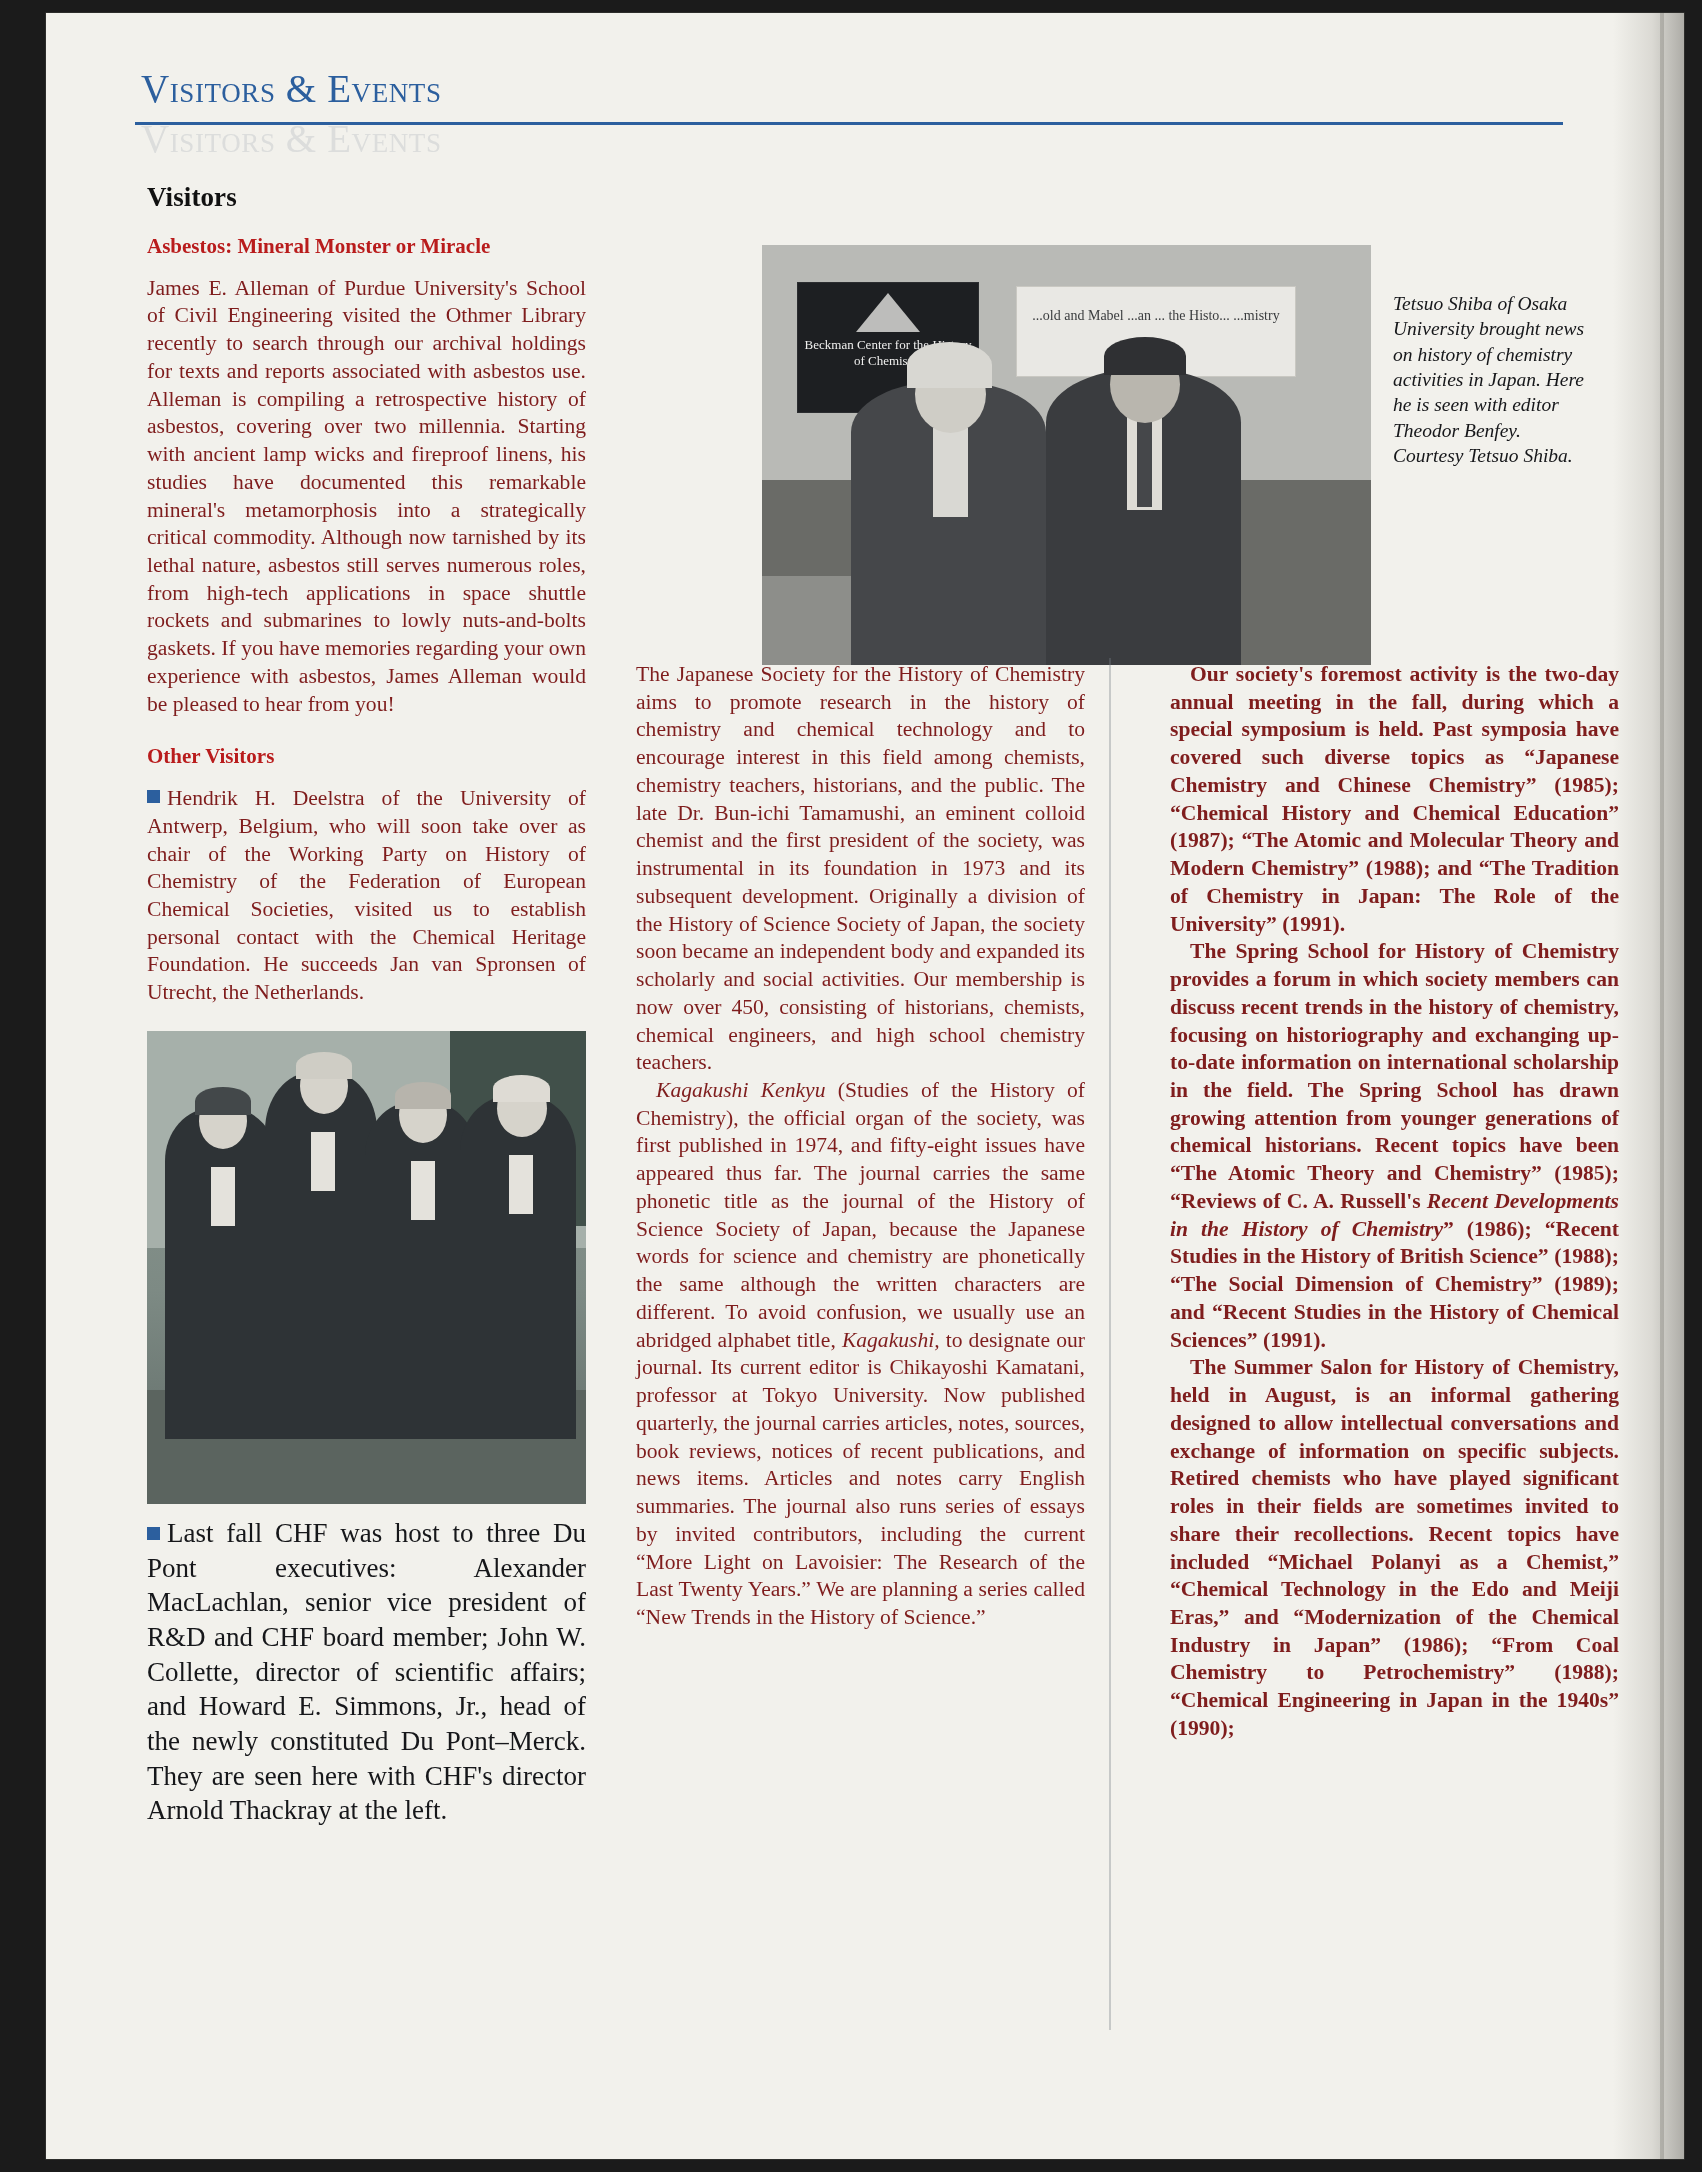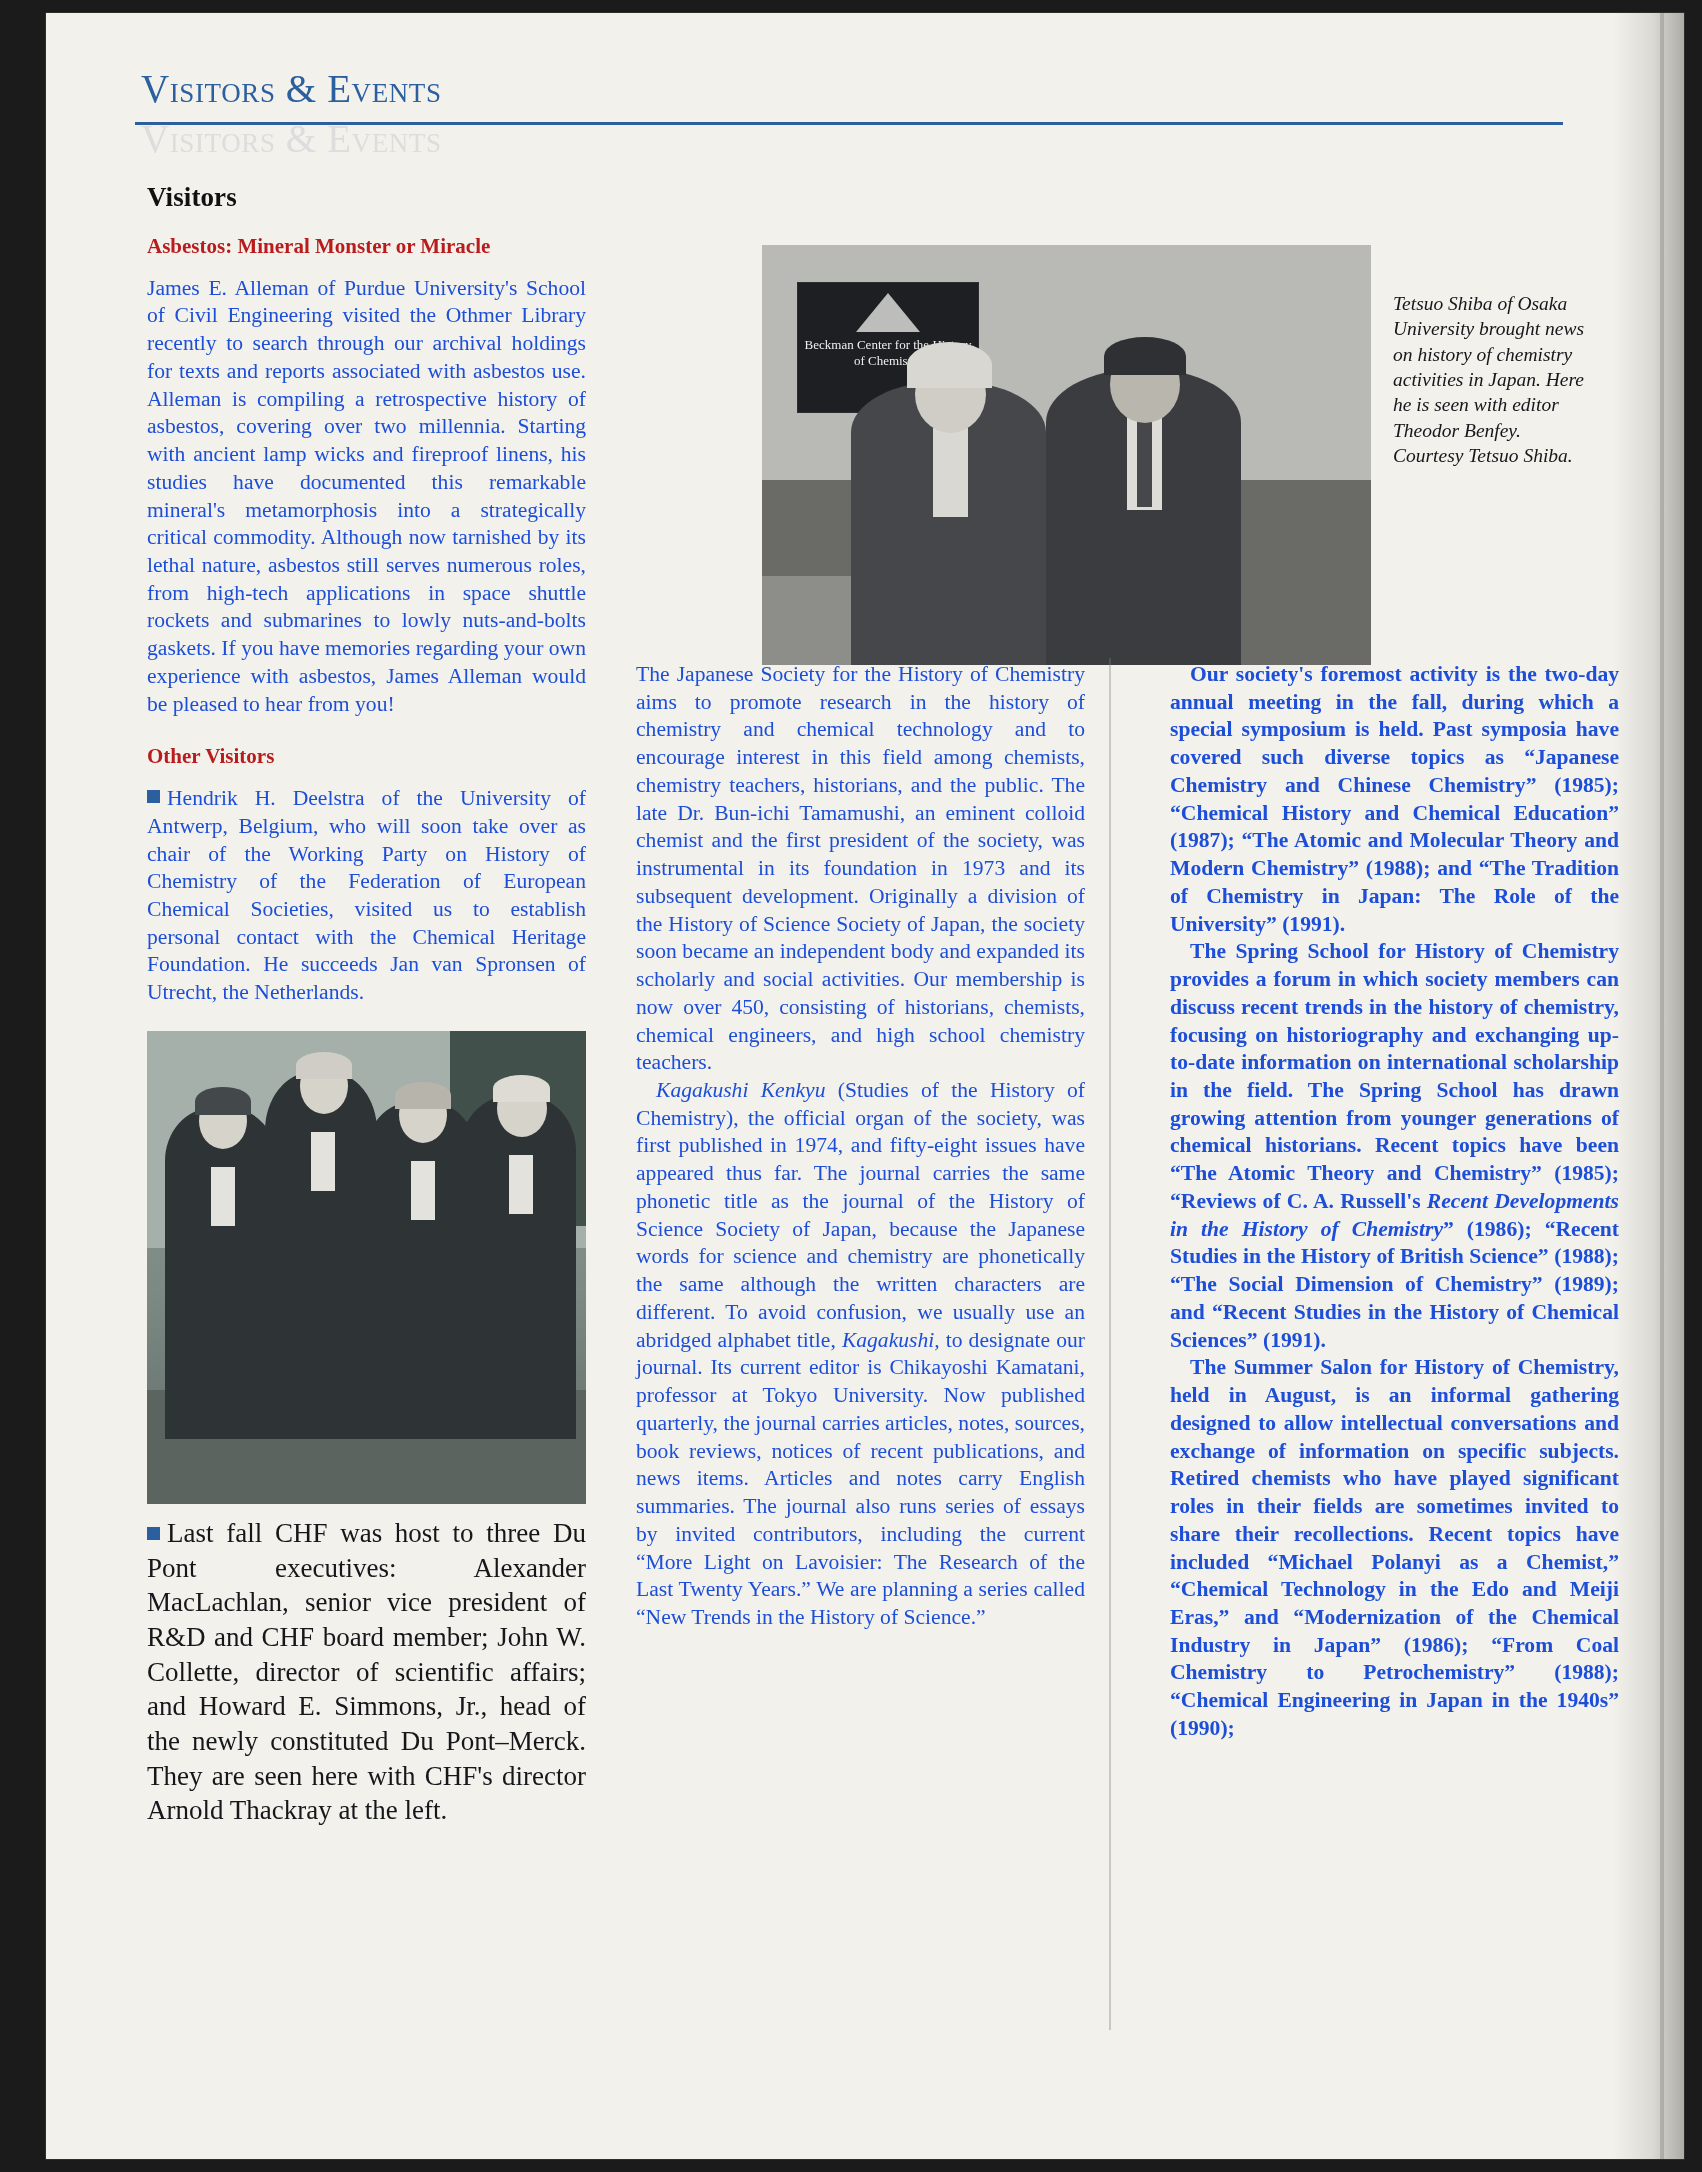--- a/index.html
+++ b/index.html
@@ -104,21 +104,21 @@
   .sub-title {
     font-size: 21px;
     font-weight: bold;
     color: #b91c1c;
     margin: 0 0 15.4px 0;
     line-height: 1.25;
   }
   p.body {
     font-size: 21.6px;
     line-height: 1.285;
-    color: #1d4ed8;
+    color: #7f1d1d;
     margin: 0 0 0 0;
     text-align: justify;
     hyphens: none;
   }
   p.body + p.body { text-indent: 20px; }
   .spacer-lg { height: 25px; }
 
   .bold { font-weight: normal; }
   .ital { font-style: italic; }
 
@@ -274,20 +274,23 @@
 
       <div class="photo photo-top">
         <div class="ph1-bg"></div>
         <div class="ph1-wall"></div>
         <div class="ph1-wall2"></div>
         <div class="ph1-desk"></div>
         <div class="ph1-sign">
           <div class="ph1-tri"></div>
           <div class="ph1-signtext">Beckman Center for the History of Chemistry</div>
         </div>
+        <div class="ph1-plaque">
+          <span>...old and Mabel ...an ... the Histo... ...mistry</span>
+        </div>
         <div class="ph1-man ph1-m1"></div>
         <div class="ph1-man ph1-m2"></div>
         <div class="ph1-shirt1"></div>
         <div class="ph1-shirt2"></div>
         <div class="ph1-tie"></div>
         <div class="ph1-h1"></div>
         <div class="ph1-h2"></div>
         <div class="ph1-hair1"></div>
         <div class="ph1-hair2"></div>
       </div>

